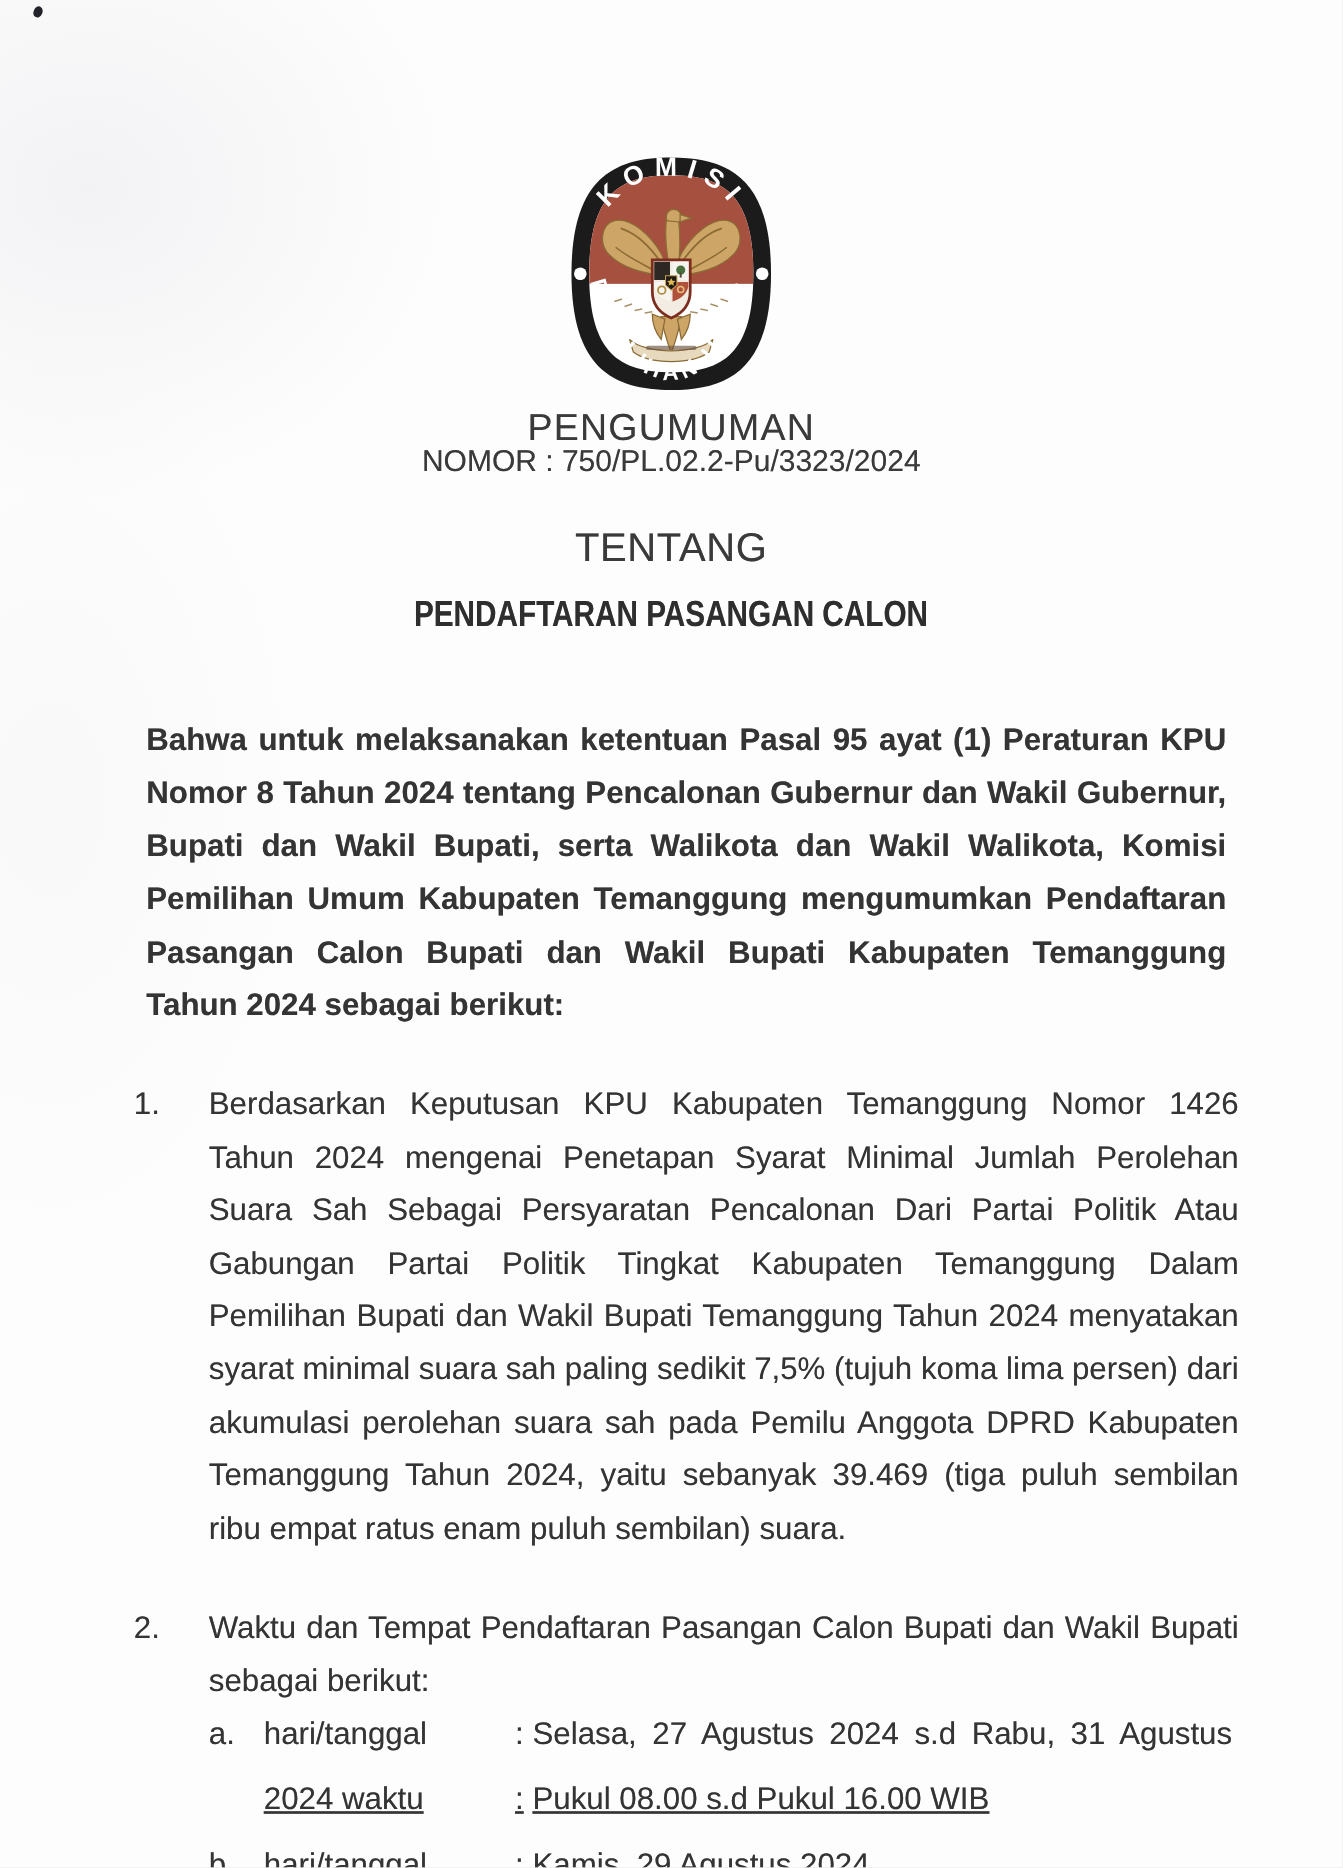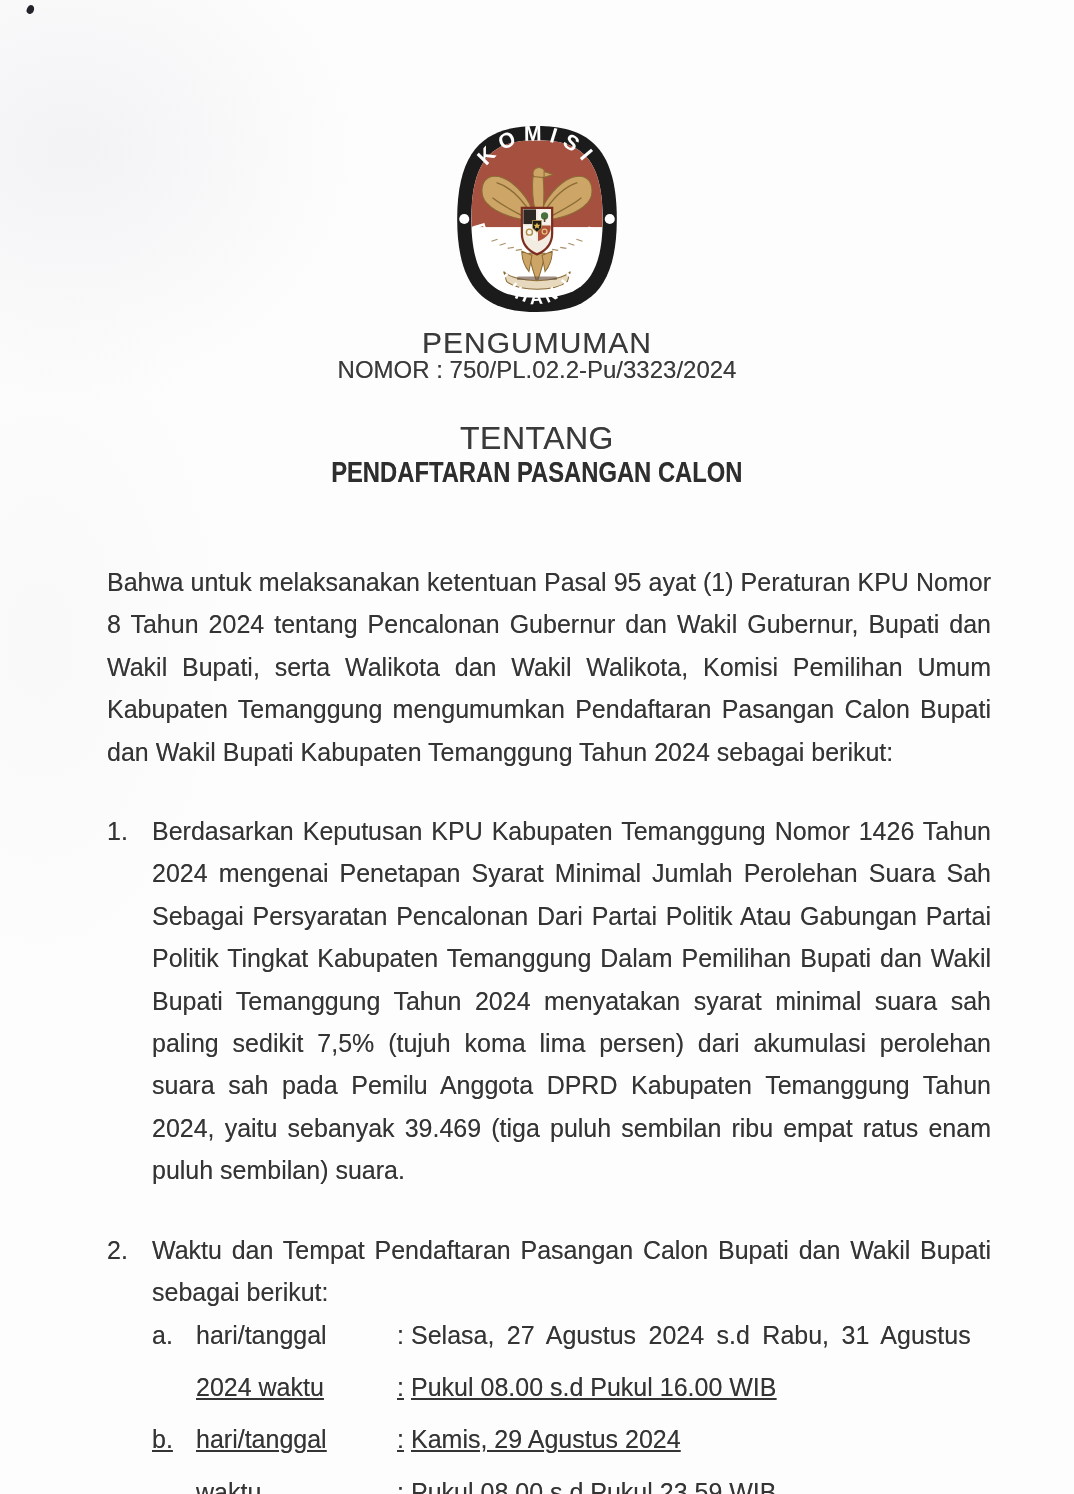--- a/index.html
+++ b/index.html
@@ -20,33 +20,33 @@
     width:7px; height:9px; background:#23232b;
     border-radius:50% 60% 55% 50%;
     transform:rotate(25deg);
   }
   .logo-wrap { position:absolute; top:122px; left:50%; transform:translateX(-50%); width:168px; height:194px; }
   .hdr { position:absolute; left:0; right:0; text-align:center; white-space:nowrap;
          text-shadow:0 0 .4px rgba(50,50,50,.55); }
   .doc-title    { top:326px; font-size:30px; letter-spacing:1px; color:#3a3a3a; }
   .doc-number   { top:356px; font-size:24px; color:#3a3a3a; }
   .doc-tentang  { top:420px; font-size:32px; letter-spacing:.5px; color:#3a3a3a; }
-  .doc-subject1 { top:456px; font-size:29px; font-weight:700; color:#2e2e2e; }
+  .doc-subject1 { top:476px; font-size:29px; font-weight:700; color:#2e2e2e; }
   .doc-subject2 { top:487px; font-size:29px; font-weight:700; color:#2e2e2e; }
   .condensed { display:inline-block; transform:scaleX(.82); transform-origin:50% 50%; }
   .content {
     position:absolute; top:561px; left:107px; width:884px;
     font-size:25px; line-height:42.4px;
     text-align:justify; text-justify:inter-word;
     text-shadow:0 0 .4px rgba(50,50,50,.5);
   }
-  .intro { margin:0; }
+  .intro { margin:10px;font-weight:bold; }
   .list-item { display:flex; margin-top:37px; }
   .num  { flex:none; width:45px; }
-  .item-body { flex:1; text-align:justify; }
+  .item-body { flex:1; text-align:justify;margin-left:15px; }
   .details { margin-top:0; }
   .detail-row { display:flex; }
   .detail-row + .detail-row { margin-top:10px;text-decoration:underline; }
   .d-marker { flex:none; width:44px; }
   .d-label  { flex:none; width:201px; }
   .d-sep    { flex:none; width:14px; }
   .d-value  { flex:1; }
   .stretch .d-value { word-spacing:5.5px; }
 </style>
 </head>

